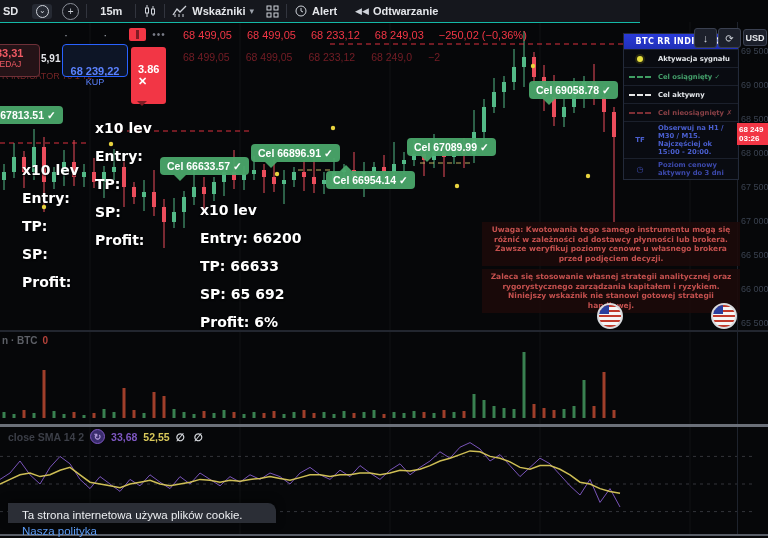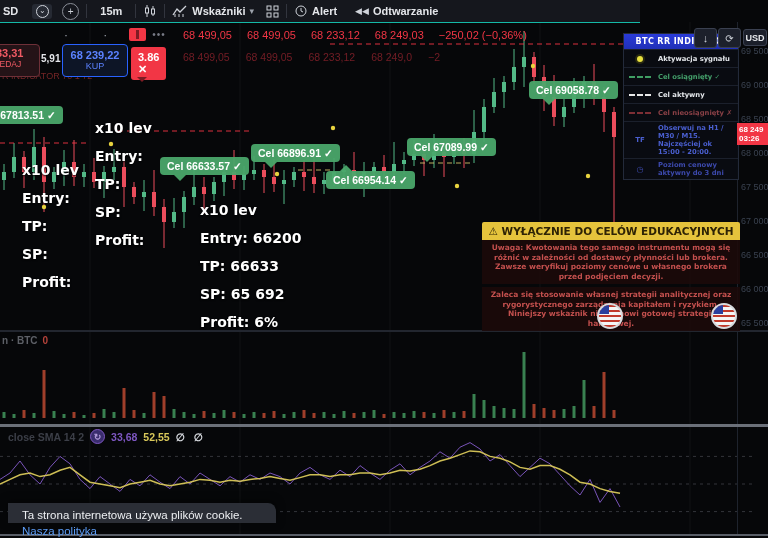--- a/index.html
+++ b/index.html
@@ -28,24 +28,24 @@
   #ind-frag{position:absolute;left:2px;top:71px;font-size:9px;color:rgba(205,62,62,.55);z-index:3;}
   
   #trade{position:absolute;left:0;top:44px;z-index:6;}
   #sell-box{position:absolute;left:-42px;top:0;width:80px;height:31px;border:1px solid #6e3038;background:#241317;
             border-radius:4px;color:#f05a64;text-align:center;}
   #sell-box .p{font-size:11px;font-weight:bold;margin-top:2px;}
   #sell-box .l{font-size:8.5px;}
   #spread{position:absolute;left:41px;top:9px;font-size:10px;font-weight:bold;color:#e4e6ea;}
   #buy-box{position:absolute;left:62px;top:0;width:64px;height:31px;border:1px solid #2962ff;background:#0d1526;
            border-radius:4px;color:#5b82ff;text-align:center;}
-  #buy-box .p{font-size:11px;font-weight:bold;margin-top:4px;}
+  #buy-box .p{font-size:11px;font-weight:bold;margin-top:20px;}
   #buy-box .l{font-size:9px;}
   #badge{position:absolute;left:131px;top:3px;background:#f23645;color:#fff;font-weight:bold;font-size:11px;
-         padding:4px 7px;border-radius:3px;}
+         padding:16px 7px;border-radius:3px;}
   #badge:after{content:"";position:absolute;left:6px;bottom:-7px;border:5px solid transparent;border-top-color:#7e1c24;}
   
   .cel{position:absolute;background:rgba(74,166,106,.95);color:#fff;font-weight:bold;font-size:10.5px;
        padding:3px 7px;border-radius:4px;z-index:5;white-space:nowrap;}
   .cel:after{content:"";position:absolute;left:14px;bottom:-6px;border:6px solid transparent;
              border-top-color:rgba(74,166,106,.95);border-bottom:none;}
   .cel.tail-top:after{bottom:auto;top:-6px;border-top:none;border-bottom:6px solid rgba(74,166,106,.95);}
   
   .blk{position:absolute;z-index:5;color:#fff;font-weight:bold;font-size:14px;
        font-family:"DejaVu Sans",sans-serif;text-shadow:0 1px 2px #000;}
@@ -482,21 +482,20 @@
 
   <div id="btn-down">↓</div>
   <div id="btn-sync">⟳</div>
   <div id="usd-btn">USD</div>
   <div id="price-tag">
     <div>68 249</div>
     <div>03:26</div>
   </div>
 
   <div id="warn">
-    <div id="warn-title">⚠ WYŁĄCZNIE DO CELÓW EDUKACYJNYCH</div>
     <p>Uwaga: Kwotowania tego samego instrumentu mogą się różnić w zależności od dostawcy płynności lub brokera. Zawsze weryfikuj poziomy cenowe u własnego brokera przed podjęciem decyzji.</p>
     <p>Zaleca się stosowanie własnej strategii analitycznej oraz rygorystycznego zarządzania kapitałem i ryzykiem. Niniejszy wskaźnik nie stanowi gotowej strategii handlowej.</p>
   </div>
   <div class="flag" id="flag1"></div>
   <div class="flag" id="flag2"></div>
 
   <div id="div1"></div>
   <div id="div2"></div>
   <div id="div3"></div>
   <div id="vol-legend">

